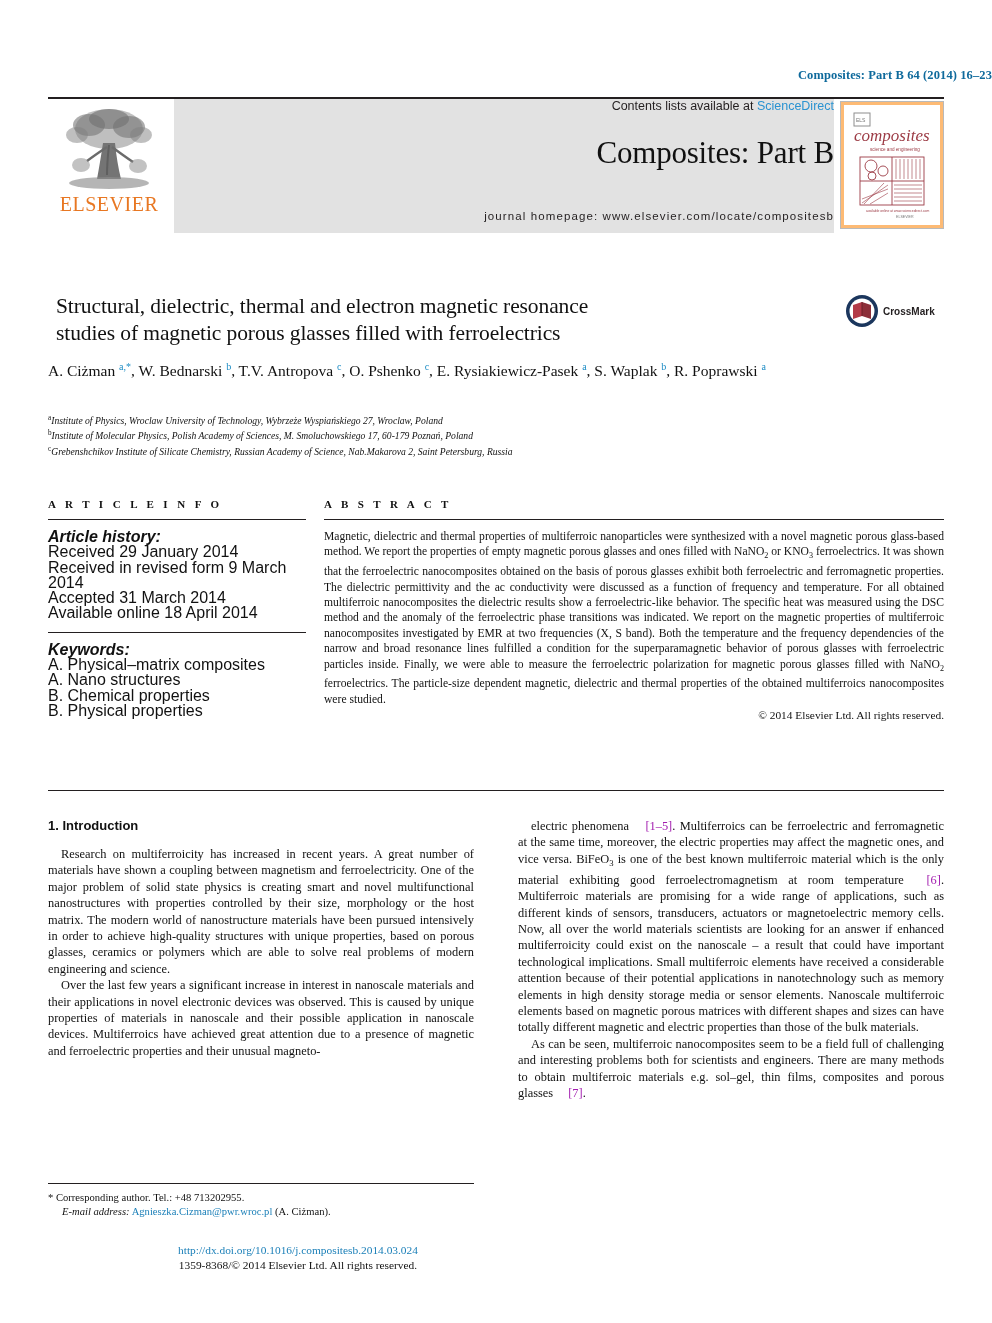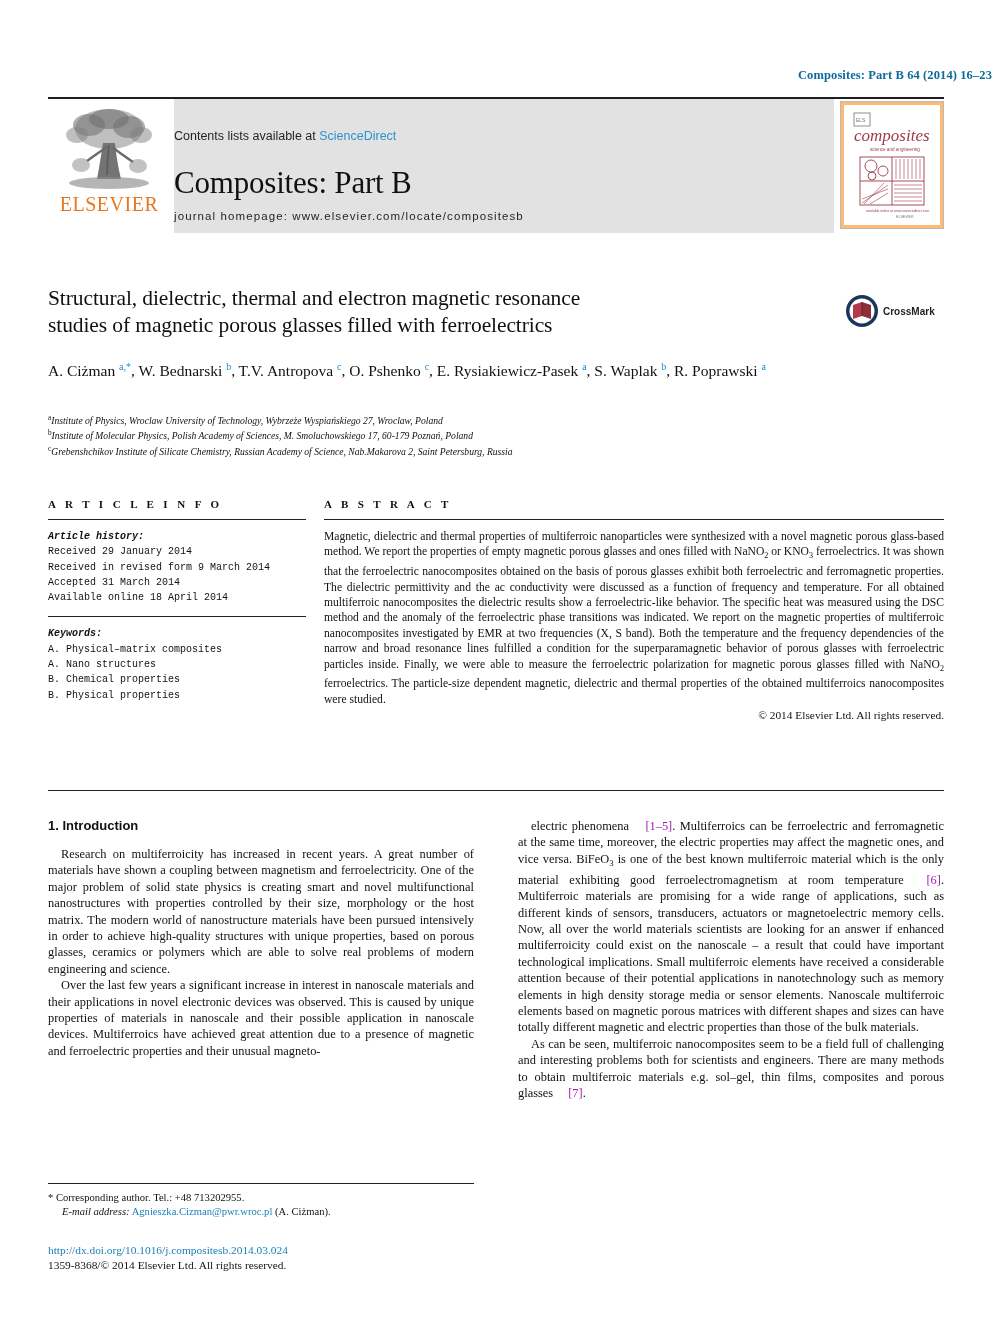--- a/index.html
+++ b/index.html
@@ -67,23 +67,23 @@
     letter-spacing: 0.5px;
     color: #e87722;
     font-weight: 400;
     margin-top: -2px;
   }
   .band-center {
     flex: 1 1 auto;
     background: #e2e2e2;
     display: flex;
     flex-direction: column;
-    align-items: flex-start;
+    align-items: flex-end;
     justify-content: flex-start;
-    padding-top: 30px;
+    padding-top: 0;
     margin-left: 4px;
     margin-right: 6px;
     position: relative;
   }
   .contents-line {
     font-family: "Liberation Sans", sans-serif;
     font-size: 12.5px;
     color: #231f20;
   }
   .contents-line .sd-link {
@@ -124,21 +124,21 @@
     top: 285px;
     left: 48px;
     width: 800px;
   }
   .paper-title {
     font-family: "Liberation Serif", serif;
     font-size: 21.5px;
     line-height: 27px;
     font-weight: 400;
     color: #111;
-    margin: 0;
+    margin: 8px;
     letter-spacing: -0.1px;
   }
   .crossmark {
     position: absolute;
     top: 288px;
     left: 845px;
     width: 100px;
     height: 46px;
     display: flex;
     align-items: center;
@@ -198,22 +198,22 @@
   }
   .rule-top {
     border-top: 1.6px solid #231f20;
     margin-bottom: 9px;
   }
   .rule-mid {
     border-top: 1.1px solid #231f20;
     margin: 11px 0 9px 0;
   }
   .info-body {
-    font-family: Liberation Mono, monospace;
-    font-size: 10px;
+    font-family: Liberation Sans, sans-serif;
+    font-size: 16px;
     line-height: 15.3px;
     color: #111;
   }
   .info-body .lbl { font-style: italic; font-weight: 600; }
 
   .abstract-body {
     font-family: "Liberation Serif", serif;
     font-size: 11.6px;
     line-height: 15.4px;
     text-align: justify;
@@ -281,20 +281,21 @@
 
   .doi-block {
     position: absolute;
     top: 1243px;
     left: 48px;
     width: 500px;
     font-family: "Liberation Serif", serif;
     font-size: 11.4px;
     line-height: 15.2px;
     color: #111;
+    text-align: center;
   }
   .doi-link { color: #1a7fb8; }
   sub { font-size: 0.7em; }
 </style>
 </head>
 <body>
 
 <div class="page">
 
   <div class="running-head">Composites: Part B 64 (2014) 16–23</div>

